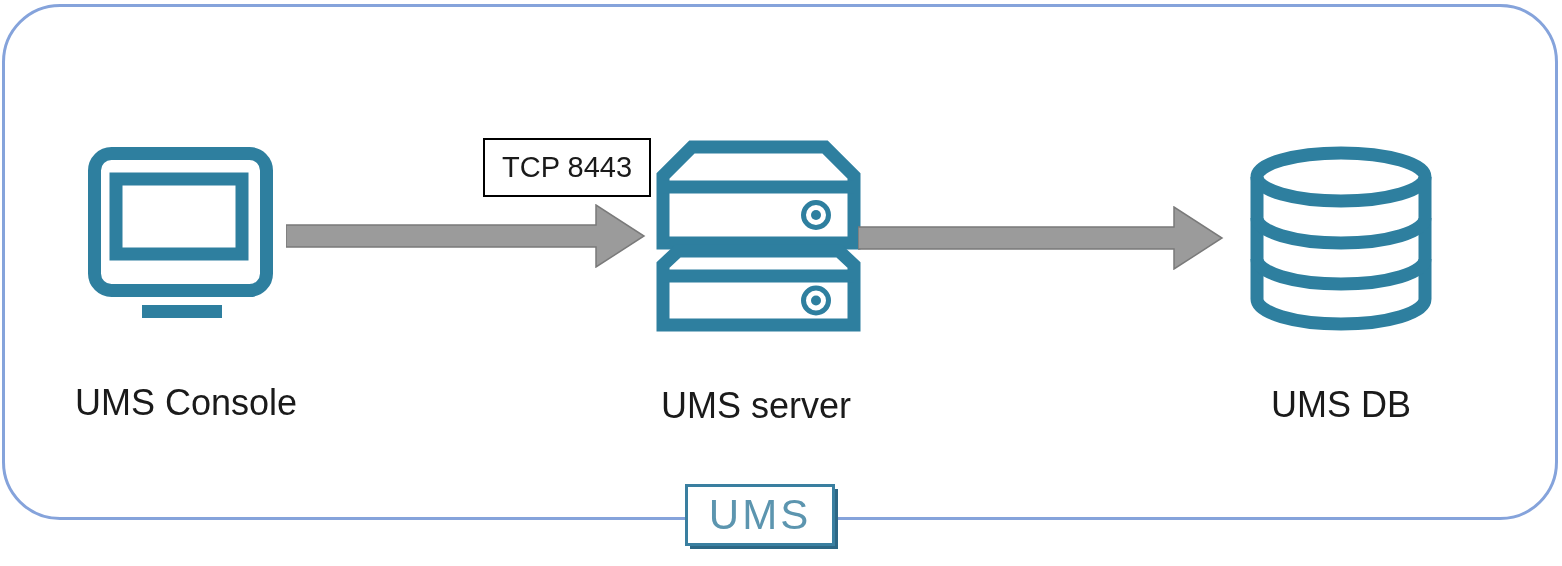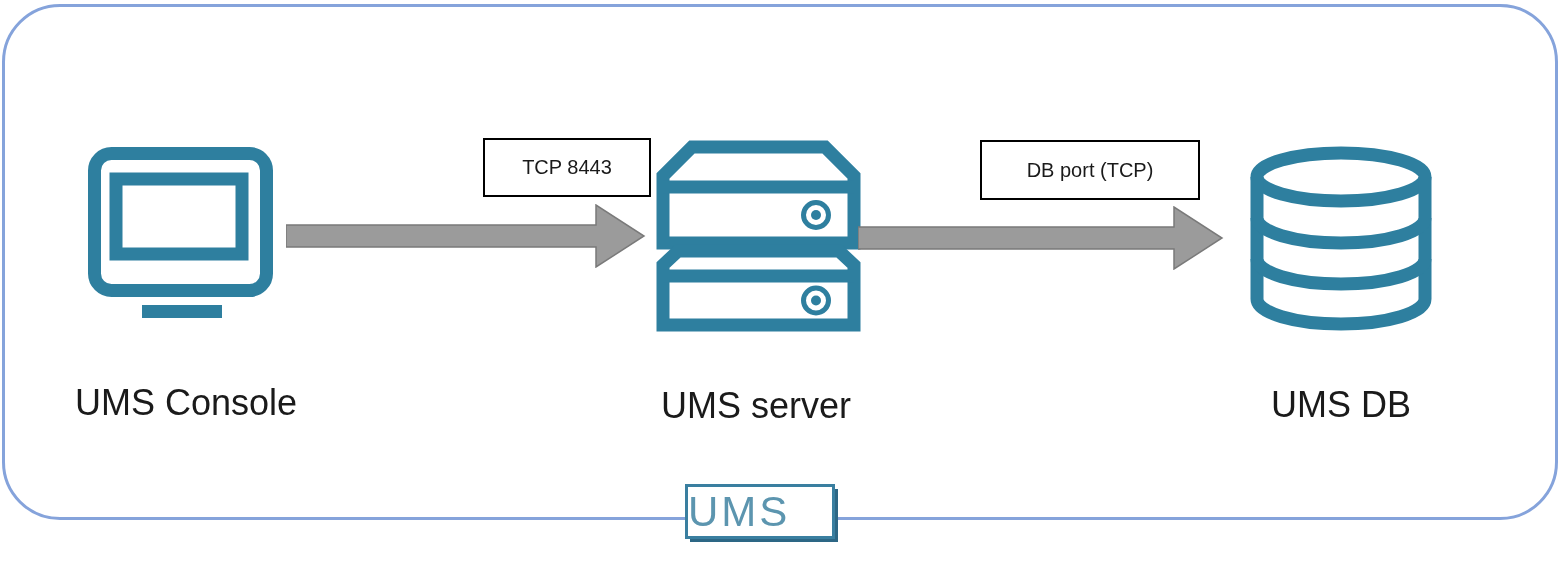--- a/index.html
+++ b/index.html
@@ -36,45 +36,45 @@
 
   
   .conn-label {
     position: absolute;
     box-sizing: border-box;
     background: #ffffff;
     border: 2px solid var(--label-box-border, #000000);
     display: flex;
     align-items: center;
     justify-content: center;
-    font-size: 20px;
+    font-size: 29px;
     color: var(--label-text, #1a1a1a);
     white-space: nowrap;
   }
 
   
   .node-label {
     position: absolute;
     font-size: 36px;
     color: var(--label-text, #1a1a1a);
     white-space: nowrap;
   }
 
   
   .badge {
     position: absolute;
     left: 685px; top: 484px;
-    width: 150px; height: 55px;
+    width: 150px; height: 62px;
     box-sizing: border-box;
     background: #ffffff;
     border: 3px solid var(--badge-border, #3a7fa0);
     box-shadow: 4px 4px 0 -1px var(--badge-shadow, #2d6785);
     display: flex;
     align-items: center;
-    justify-content: flex-start;
+    justify-content: center;
     font-size: 42px;
     letter-spacing: 3px;
     color: var(--badge-text, #5c95af);
   }
 </style>
 </head>
 <body>
 
 <div class="canvas">
 
@@ -102,23 +102,20 @@
     <path class="icon-stroke" stroke-width="13" d="M7,185 L7,125 L22,111 L183,111 L198,125 L198,185 Z"></path>
     <path class="icon-stroke" stroke-width="13" d="M7,136 L198,136"></path>
     <circle class="icon-stroke" stroke-width="5" cx="160" cy="160.5" r="12.5"></circle>
     <circle class="icon-fill" cx="160" cy="160.5" r="5"></circle>
   </svg>
 
   <svg class="abs" style="left:858px; top:206px;" width="366" height="64" viewBox="0 0 366 64">
     <polygon class="arrow-shape" points="0,21 316,21 316,1 364,32 316,63 316,43 0,43"></polygon>
   </svg>
 
-  <div class="conn-label" style="left:980px; top:140px; width:220px; height:60px;">
-    <span>DB port (TCP)</span>
-  </div>
 
   <svg class="abs" style="left:1248px; top:146px;" width="186" height="190" viewBox="0 0 186 190">
     <ellipse class="icon-stroke" stroke-width="13" cx="93" cy="31" rx="84" ry="24"></ellipse>
     <path class="icon-stroke" stroke-width="13" d="M9,31 L9,153"></path>
     <path class="icon-stroke" stroke-width="13" d="M177,31 L177,153"></path>
     <path class="icon-stroke" stroke-width="13" d="M9,72 A84,25 0 0 0 177,72"></path>
     <path class="icon-stroke" stroke-width="13" d="M9,113 A84,25 0 0 0 177,113"></path>
     <path class="icon-stroke" stroke-width="13" d="M9,153 A84,25 0 0 0 177,153"></path>
   </svg>
 

